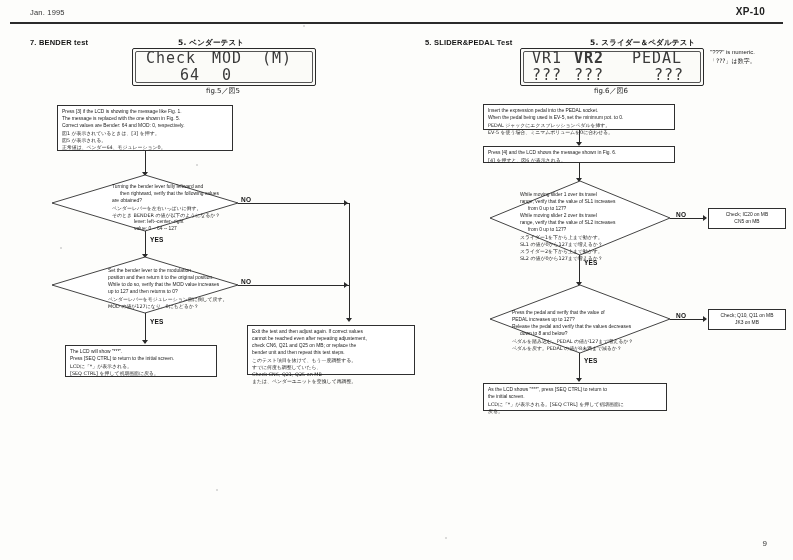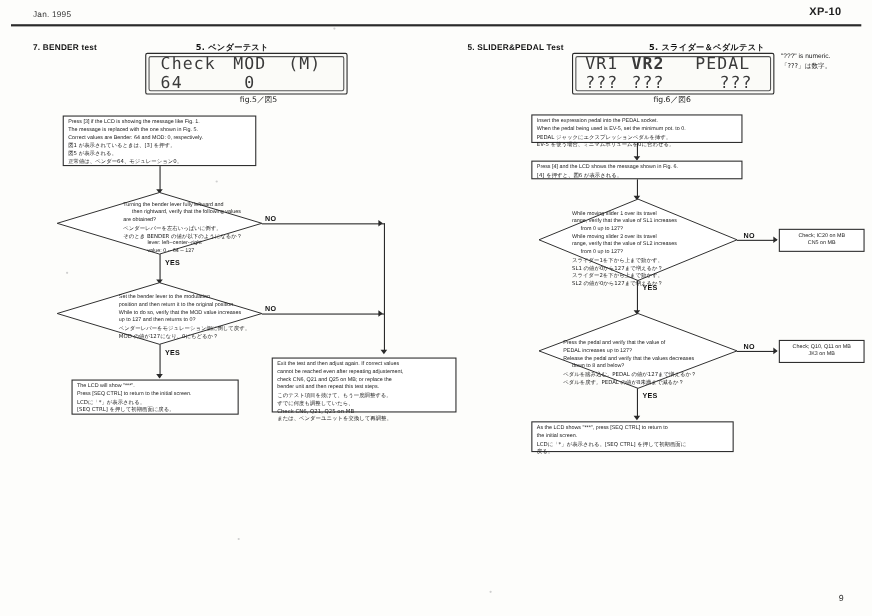--- a/index.html
+++ b/index.html
@@ -63,26 +63,26 @@
   <div class="sec-title-jp jp" style="left:178px;top:38px;">5. ベンダーテスト</div>
 
   <div class="lcd" style="left:132px;top:48px;width:182px;height:36px;">
     <div class="lcd-inner">
       <div class="lcd-row" style="padding-left:10px;">
         <span style="width:66px;">Check</span>
         <span style="width:50px;">MOD</span>
         <span>(M)</span>
       </div>
       <div class="lcd-row" style="padding-left:10px;">
-        <span style="width:66px;padding-right:12px;box-sizing:border-box;">64</span>
+        <span style="width:66px;text-align:right;padding-right:12px;box-sizing:border-box;">64</span>
         <span style="width:50px;padding-left:10px;box-sizing:border-box;">0</span>
       </div>
     </div>
   </div>
-  <div class="fig-cap jp" style="left:144px;top:86px;width:182px;">fig.5／図5</div>
+  <div class="fig-cap jp" style="left:132px;top:86px;width:182px;">fig.5／図5</div>
 
   <div class="box" style="left:57px;top:105px;width:176px;height:46px;">
     <div>Press [3] if the LCD is showing the message like Fig. 1.</div>
     <div>The message is replaced with the one shown in Fig. 5.</div>
     <div>Correct values are Bender: 64 and MOD: 0, respectively.</div>
     <div class="jp">図1 が表示されているときは、[3] を押す。</div>
     <div class="jp">図5 が表示される。</div>
     <div class="jp">正常値は、ベンダー64、モジュレーション0。</div>
   </div>
 

